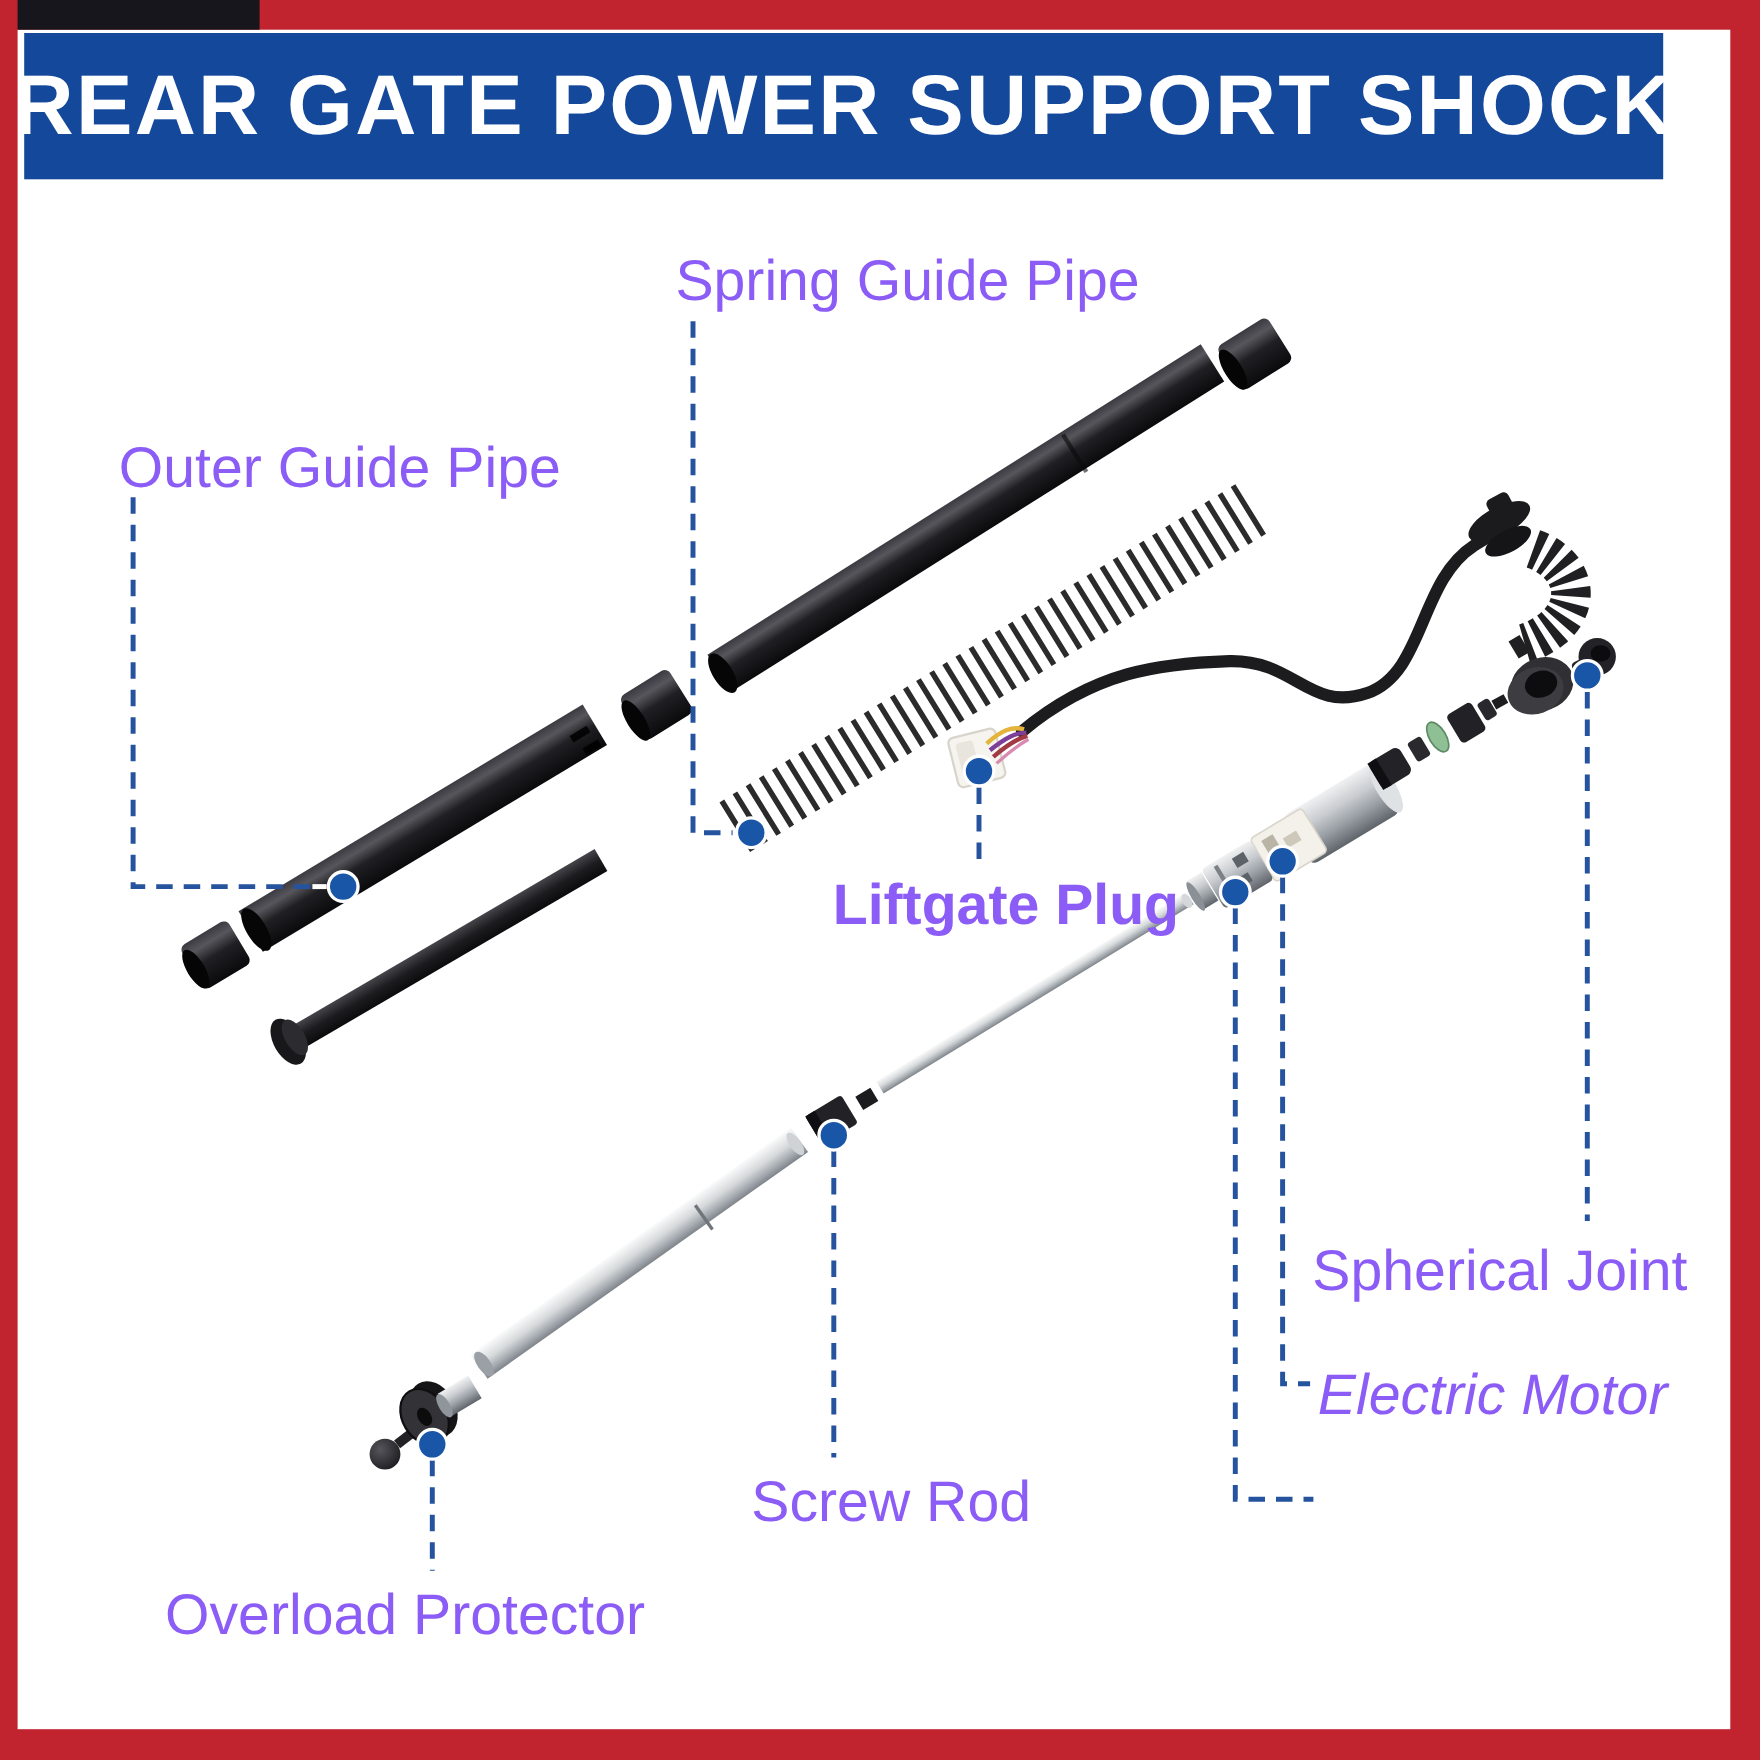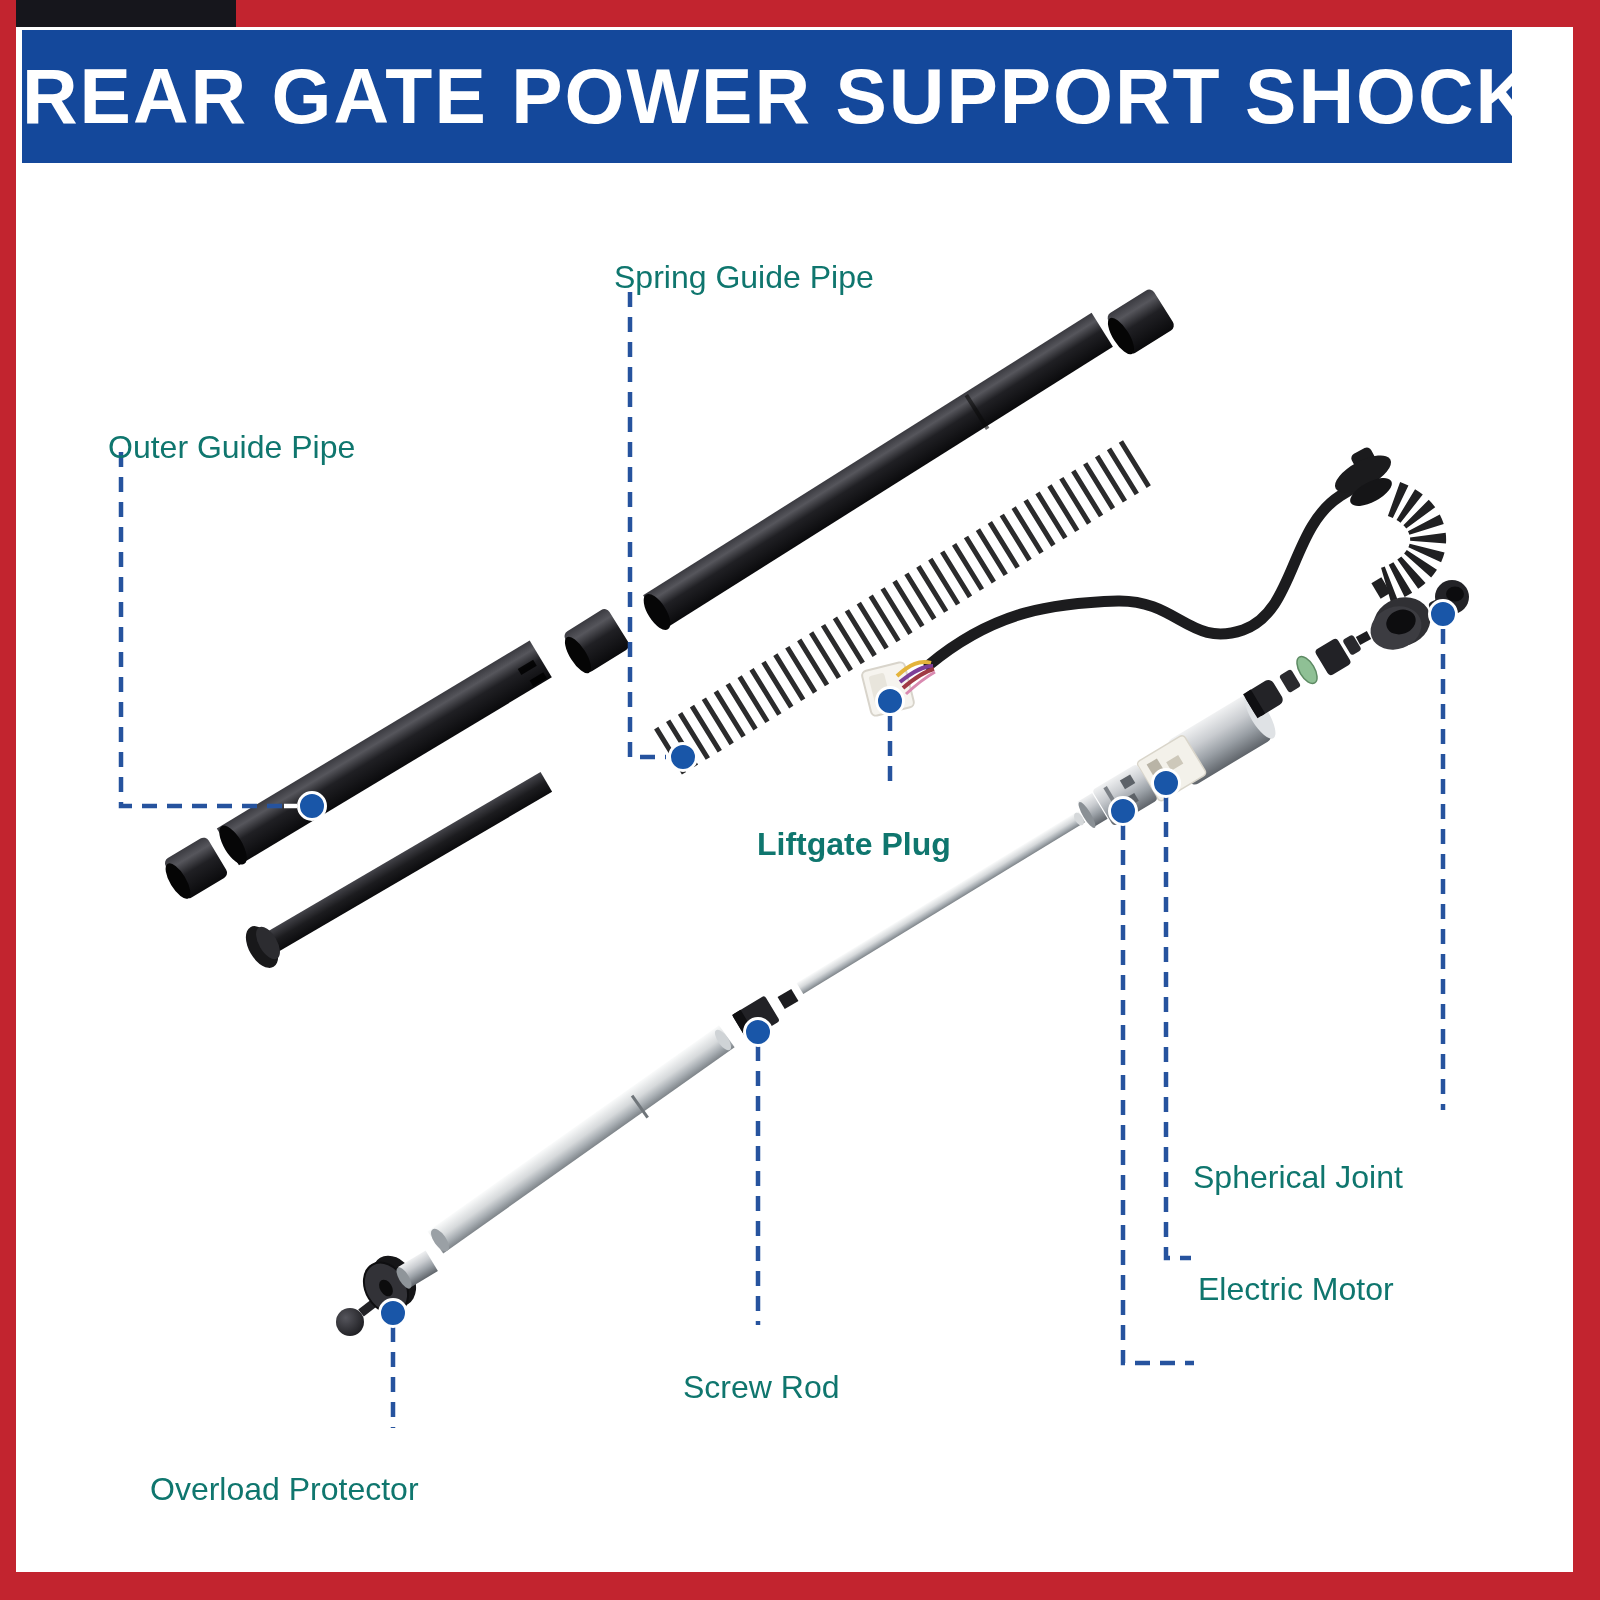--- a/index.html
+++ b/index.html
@@ -7,26 +7,26 @@
         font-family:"Liberation Sans",sans-serif;}
   
   .frame{position:absolute;background:#c2242f;}
   #frame-top{left:0;top:0;width:1600px;height:27px;}
   #frame-bottom{left:0;top:1572px;width:1600px;height:28px;}
   #frame-left{left:0;top:0;width:16px;height:1600px;}
   #frame-right{left:1573px;top:0;width:27px;height:1600px;}
   #black-accent{position:absolute;left:16px;top:0;width:220px;height:27px;background:#16161c;}
   
   #banner{position:absolute;left:22px;top:30px;width:1490px;height:133px;background:#14489b;
-          display:flex;align-items:center;justify-content:flex-start;}
+          display:flex;align-items:center;justify-content:center;}
   #banner h1{margin:0;color:#ffffff;font-size:77px;font-weight:700;letter-spacing:2px;white-space:nowrap;}
   
   #art{position:absolute;left:0;top:0;width:1600px;height:1600px;}
   
-  .part-label{position:absolute;color:#0f766e;font-size:32px;line-height:1.1;white-space:nowrap;margin-top:32px;}
+  .part-label{position:absolute;color:#8b5cf6;font-size:52px;line-height:1.1;white-space:nowrap;}
 </style>
 </head>
 <body>
 
 <div id="page">
 
   <svg id="art" viewBox="0 0 1600 1600" xmlns="http://www.w3.org/2000/svg">
     <defs>
       <linearGradient id="pipeGrad" x1="0" y1="0" x2="0" y2="1">
         <stop offset="0" stop-color="#3a3a40"></stop>
@@ -210,16 +210,16 @@
   <div id="black-accent"></div>
 
   <div id="banner">
     <h1>REAR GATE POWER SUPPORT SHOCK</h1>
   </div>
 
   <div class="part-label" style="left:614px;top:228px;">Spring Guide Pipe</div>
   <div class="part-label" style="left:108px;top:398px;text-align:right;">Outer Guide Pipe</div>
   <div class="part-label" style="left:757px;top:795px;font-weight:bold;">Liftgate Plug</div>
   <div class="part-label" style="left:1193px;top:1128px;">Spherical Joint</div>
-  <div class="part-label" style="left:1198px;top:1240px;">Electric Motor</div>
+  <div class="part-label" style="left:1198px;top:1240px;font-style:italic;">Electric Motor</div>
   <div class="part-label" style="left:683px;top:1338px;">Screw Rod</div>
   <div class="part-label" style="left:150px;top:1440px;">Overload Protector</div>
 </div>
 
 </body></html>

